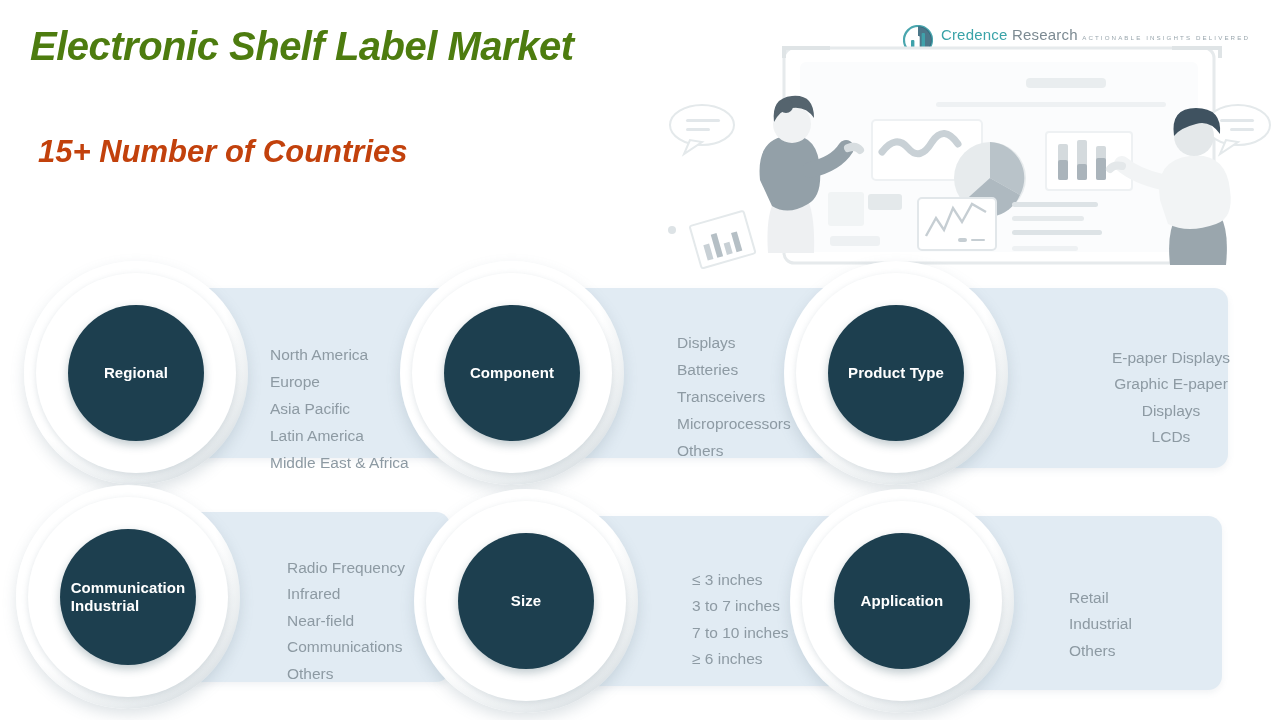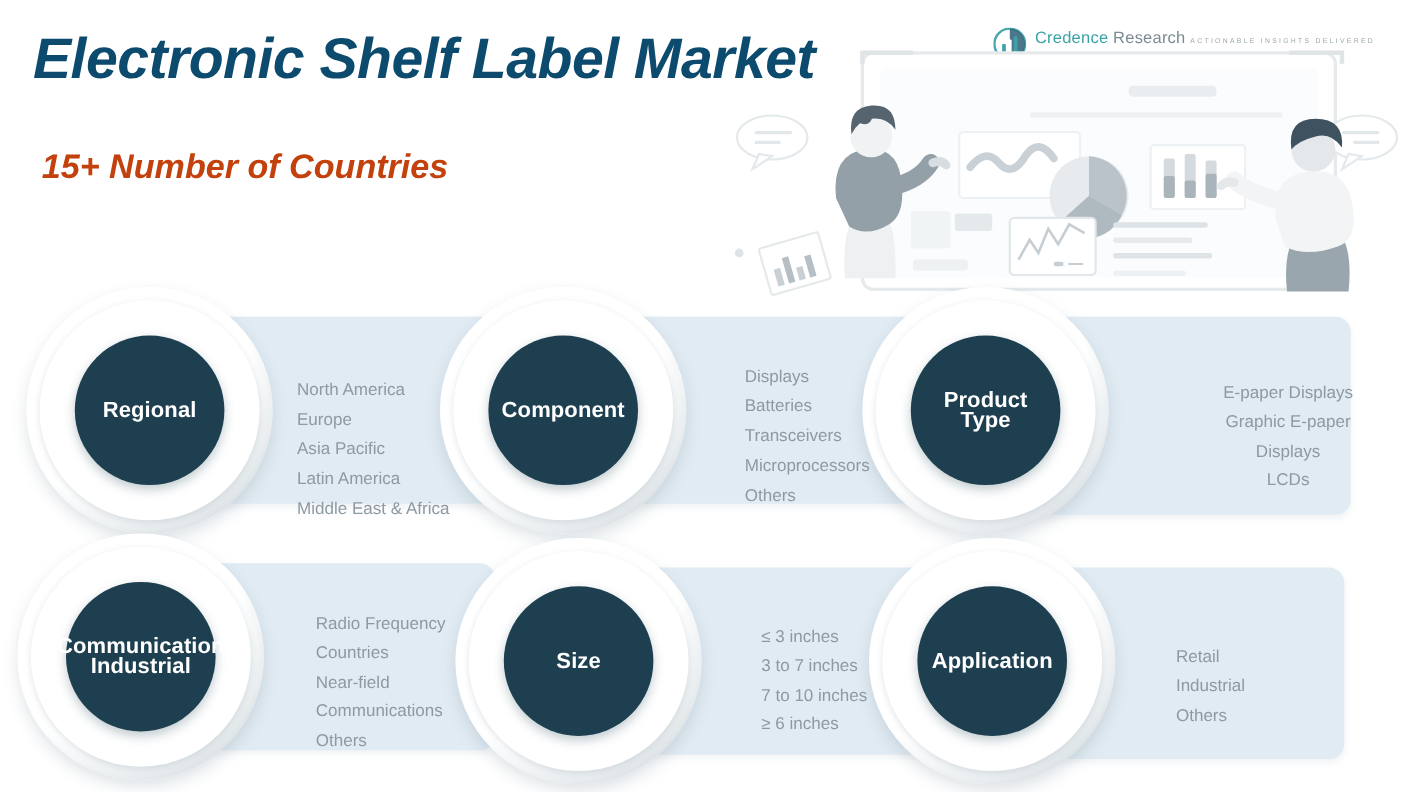--- a/index.html
+++ b/index.html
@@ -13,24 +13,24 @@
     font-family: "Liberation Sans", sans-serif;
     overflow: hidden;
     position: relative;
   }
 
   
   .page-title {
     position: absolute;
     left: 30px;
     top: 24px;
-    font-size: 52px;
+    font-size: 40px;
     font-weight: bold;
     font-style: italic;
-    color: #0c4a6e;
+    color: #4d7c0f;
     letter-spacing: -0.5px;
     white-space: nowrap;
   }
   .subtitle {
     position: absolute;
     left: 38px;
     top: 130px;
     font-size: 31px;
     font-weight: bold;
     font-style: italic;
@@ -115,23 +115,22 @@
     position: absolute;
     border-radius: 50%;
     background: #1d3f4f;
     display: flex;
     align-items: center;
     justify-content: center;
     box-shadow: 0 4px 10px rgba(29,63,79,0.28);
   }
   .seg-circle-label {
     color: #ffffff;
-    font-size: 20px;
+    font-size: 15px;
     font-weight: bold;
-    text-align: center;
     line-height: 18px;
     letter-spacing: 0.1px;
     padding: 0 6px;
   }
   .seg-items {
     position: absolute;
     color: #8d9aa3;
     font-size: 15.5px;
     line-height: 27px;
   }
@@ -299,21 +298,21 @@
   <div class="seg-card" style="left:128px; top:512px; width:322px; height:170px;"></div>
   <div class="seg-ring" style="left:16px; top:485px; width:224px; height:224px;"></div>
   <div class="seg-circle" style="left:60px; top:529px; width:136px; height:136px;">
     <span class="seg-circle-label">
       <span>Communication</span><br>
       <span>Industrial</span>
     </span>
   </div>
   <ul class="seg-items tight" style="left:247px; top:539px; width:200px;">
     <li>Radio Frequency</li>
-    <li>Countries</li>
+    <li>Infrared</li>
     <li>Near-field
 Communications</li>
     <li>Others</li>
   </ul>
 </div>
 
 <div class="seg">
   <div class="seg-card" style="left:526px; top:516px; width:322px; height:170px;"></div>
   <div class="seg-ring" style="left:414px; top:489px; width:224px; height:224px;"></div>
   <div class="seg-circle" style="left:458px; top:533px; width:136px; height:136px;">

